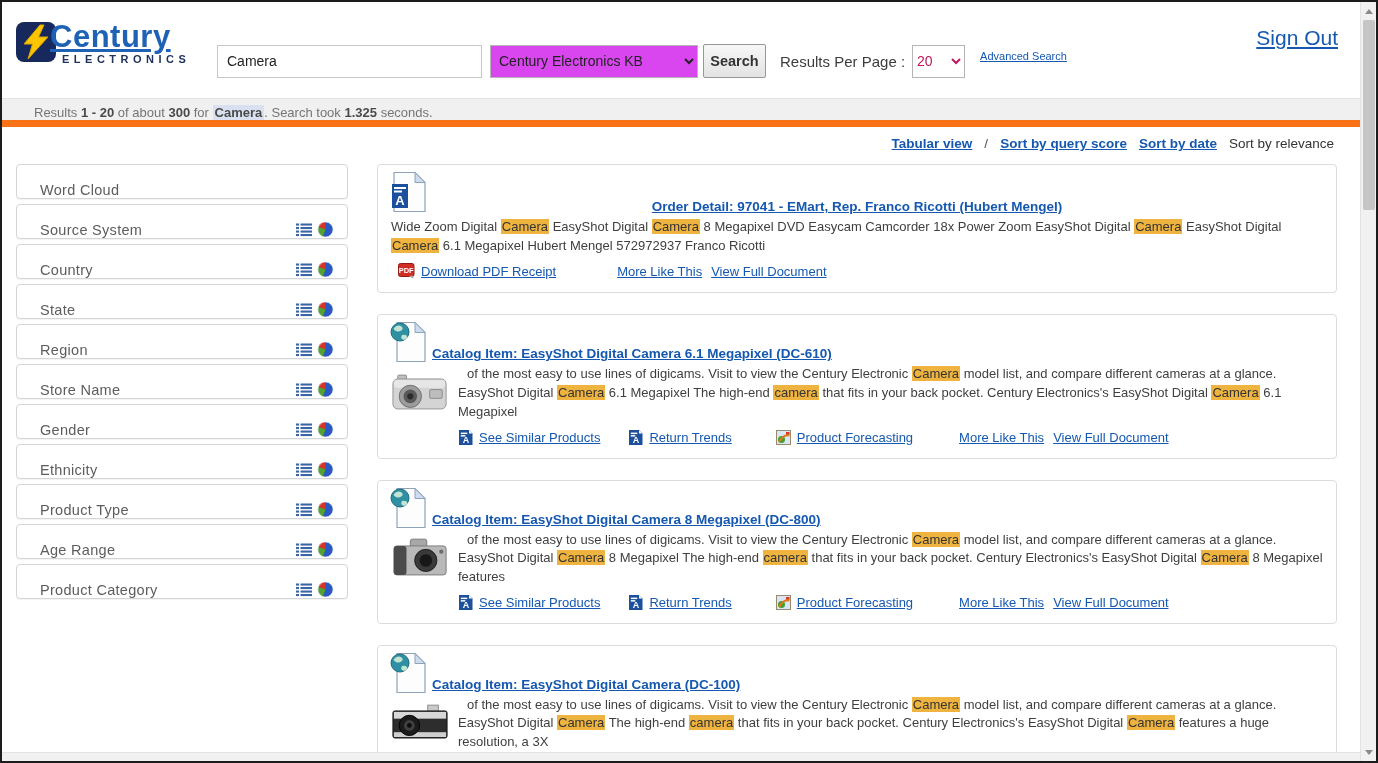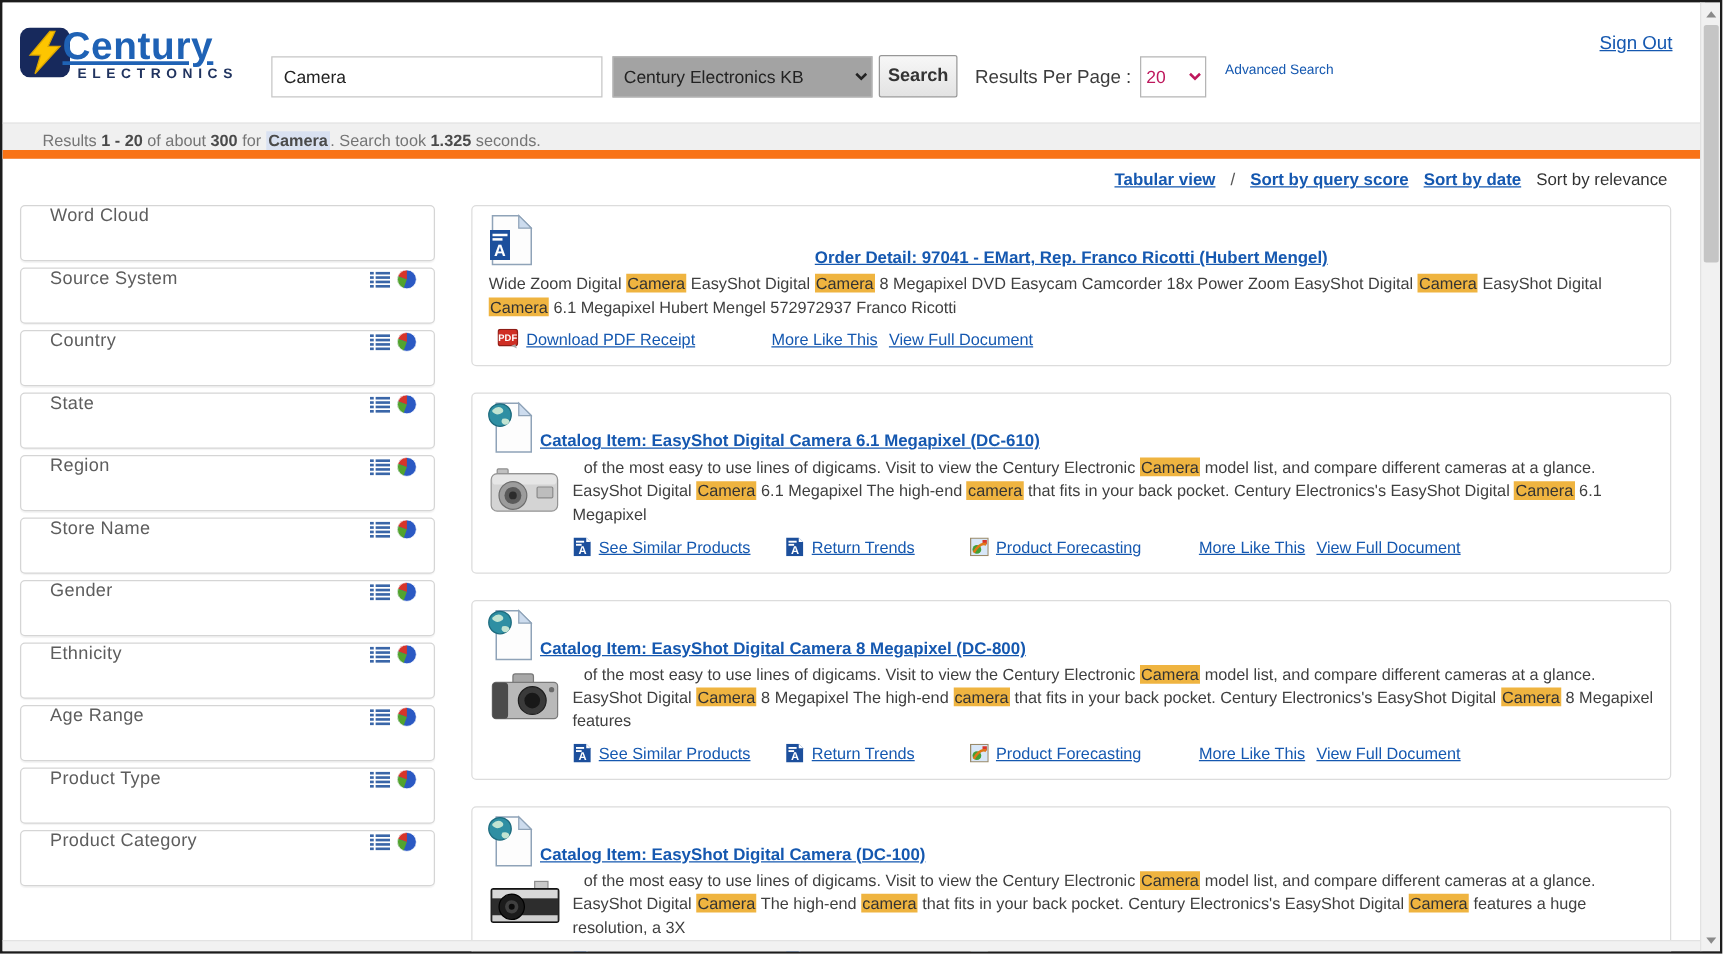--- a/index.html
+++ b/index.html
@@ -20,38 +20,38 @@
   .hscroll { position:absolute; bottom:0; left:0; width:1360px; height:9px; background:#f1f1f1; border-top:1px solid #e2e2e2; z-index:40; }
   
   .header { position:absolute; top:0; left:0; width:1362px; height:96px; background:#fff; }
   .logo { position:absolute; left:14px; top:20px; display:flex; align-items:flex-start; cursor:pointer; }
   .logo-bolt { width:40px; height:40px; }
   .logo-text { margin-left:-6px; }
   .logo-brand { font-size:31px; font-weight:bold; color:#1f62b5; text-decoration:underline; letter-spacing:0.5px; line-height:30px; }
   .logo-sub { font-size:11px; font-weight:bold; color:#20335f; letter-spacing:4.5px; margin-top:1px; margin-left:12px; }
   .search-row { position:absolute; left:215px; top:42px; display:flex; align-items:center; }
   .search-input { width:265px; height:33px; border:1px solid #c6c6c6; padding:0 9px; font-size:14px; color:#222; font-family:"Liberation Sans",sans-serif; }
-  .kb-select { margin-left:8px; width:208px; height:33px; border:1px solid #b5b5b5; background:#a3a3a3; font-size:14px; color:#222; padding:0 4px; font-family:"Liberation Sans",sans-serif; }
+  .kb-select { margin-left:8px; width:208px; height:33px; border:1px solid #b5b5b5; background:#d946ef; font-size:14px; color:#222; padding:0 4px; font-family:"Liberation Sans",sans-serif; }
   .search-btn { margin-left:5px; width:63px; height:34px; background:linear-gradient(#f7f7f7,#e3e3e3); border:1px solid #979797; border-radius:2px; font-size:14.5px; color:#333; cursor:pointer; font-family:"Liberation Sans",sans-serif;font-weight:bold; }
   .rpp-label { margin-left:14px; font-size:15px; color:#3c3c3c; white-space:nowrap; }
   .rpp-select { margin-left:7px; width:53px; height:33px; border:1px solid #b5b5b5; background:#fff; font-size:14px; color:#be185d; font-family:"Liberation Sans",sans-serif; }
-  .adv-link { margin-left:15px; font-size:11px; color:#1558b0; cursor:pointer; position:relative; top:-5px; white-space:nowrap; }
-  .signout { position:absolute; right:26px; top:24px; font-size:15px; color:#1558b0; text-decoration:underline; cursor:pointer; }
+  .adv-link { margin-left:15px; font-size:11px; color:#1558b0; text-decoration:underline; cursor:pointer; position:relative; top:-5px; white-space:nowrap; }
+  .signout { position:absolute; right:26px; top:24px; font-size:21px; color:#1558b0; text-decoration:underline; cursor:pointer; }
   
   .results-bar { position:absolute; top:96px; left:0; width:1362px; height:29px; background:#f0f0f0; border-top:1px solid #e3e3e3; border-bottom:7px solid #f97316; line-height:28px; padding-left:32px; font-size:13px; color:#757575; }
   .results-bar b { color:#4a4a4a; }
   .query-hl { background:#d9e1f1; color:#4a4a4a; font-weight:bold; padding:0 2px; }
   
   .sort-row { position:absolute; top:134px; right:42px; display:flex; align-items:center; gap:12px; font-size:13.5px; }
   .sort-row a { color:#1558b0; text-decoration:underline; cursor:pointer; white-space:nowrap;font-weight:bold; }
   .sort-sep { color:#555; }
   .sort-current { color:#333; white-space:nowrap; }
   
   .sidebar { position:absolute; left:14px; top:162px; width:332px; }
-  .facet { height:45px; border:1px solid #d5d5d5; border-radius:4px; margin-bottom:5px; background:#fff; display:flex; align-items:flex-start; padding:0 13px 0 23px; box-shadow:0 1px 1px rgba(0,0,0,0.05); cursor:pointer; }
+  .facet { height:35px; border:1px solid #d5d5d5; border-radius:4px; margin-bottom:5px; background:#fff; display:flex; align-items:flex-end; padding:0 13px 0 23px; box-shadow:0 1px 1px rgba(0,0,0,0.05); cursor:pointer; }
   .facet-label { flex:1; font-size:14.5px; color:#5d5d5d; letter-spacing:0.3px; }
   .facet-icons { display:flex; align-items:center; gap:5px; }
   .facet-icons svg { display:block; cursor:pointer; }
   
   .main { position:absolute; left:375px; top:162px; width:960px; }
   .card { position:relative; border:1px solid #dcdcdc; border-radius:4px; background:#fff; margin-bottom:21px; padding:8px 13px 13px 13px; min-height:128px; }
   .doc-icon { position:absolute; left:12px; top:6px; }
   .r-title { font-size:13.5px; font-weight:bold; color:#1558b0; text-decoration:underline; cursor:pointer; }
   .title-center { text-align:center; margin-top:24px; }
   .title-left { margin-left:41px; margin-top:21px; }
@@ -273,32 +273,32 @@
       <span class="facet-icons">
           <svg width="16" height="14">
             <use href="#icon-list"></use>
           </svg>
           <svg width="17" height="17">
             <use href="#icon-pie"></use>
           </svg>
         </span>
     </div>
     <div class="facet">
+      <span class="facet-label">Product Type</span>
+      <span class="facet-icons">
+          <svg width="16" height="14">
+            <use href="#icon-list"></use>
+          </svg>
+          <svg width="17" height="17">
+            <use href="#icon-pie"></use>
+          </svg>
+        </span>
+    </div>
+    <div class="facet">
       <span class="facet-label">Age Range</span>
-      <span class="facet-icons">
-          <svg width="16" height="14">
-            <use href="#icon-list"></use>
-          </svg>
-          <svg width="17" height="17">
-            <use href="#icon-pie"></use>
-          </svg>
-        </span>
-    </div>
-    <div class="facet">
-      <span class="facet-label">Product Type</span>
       <span class="facet-icons">
           <svg width="16" height="14">
             <use href="#icon-list"></use>
           </svg>
           <svg width="17" height="17">
             <use href="#icon-pie"></use>
           </svg>
         </span>
     </div>
     <div class="facet">

